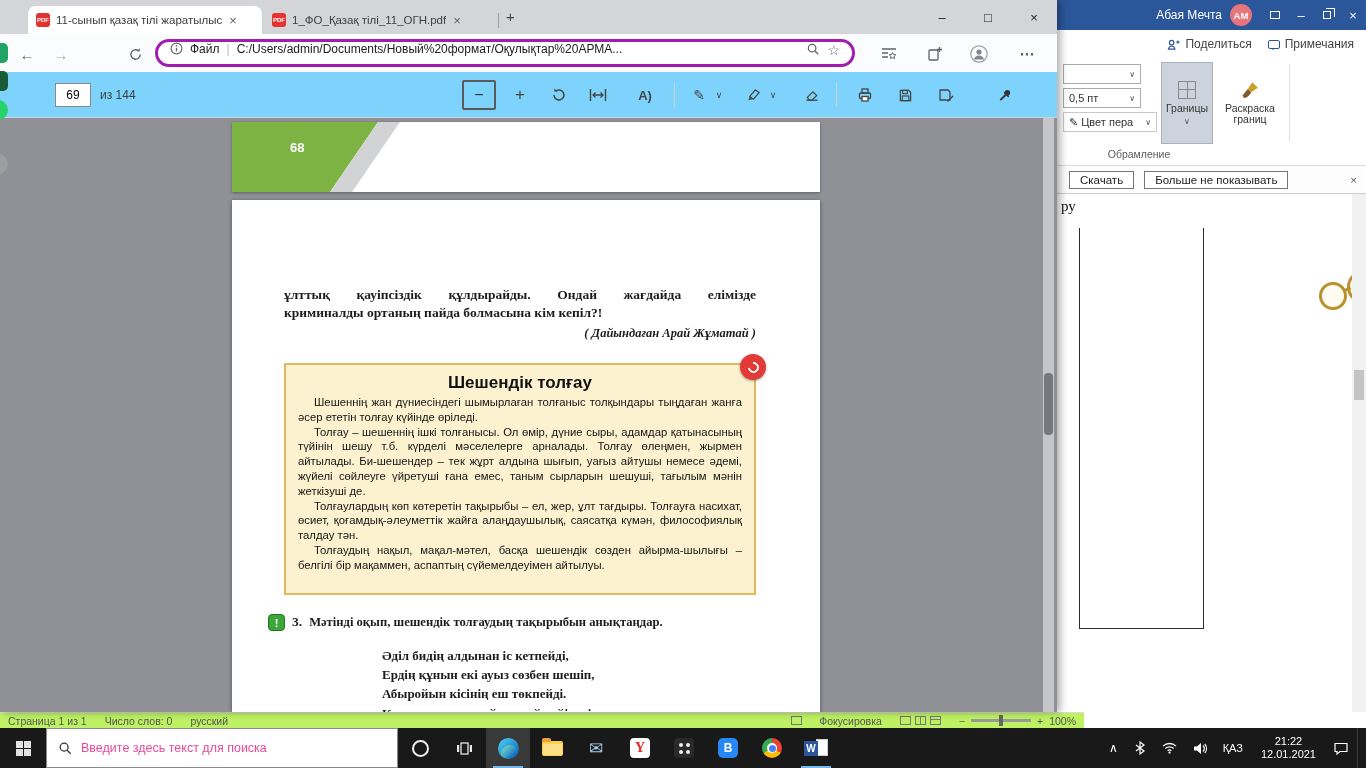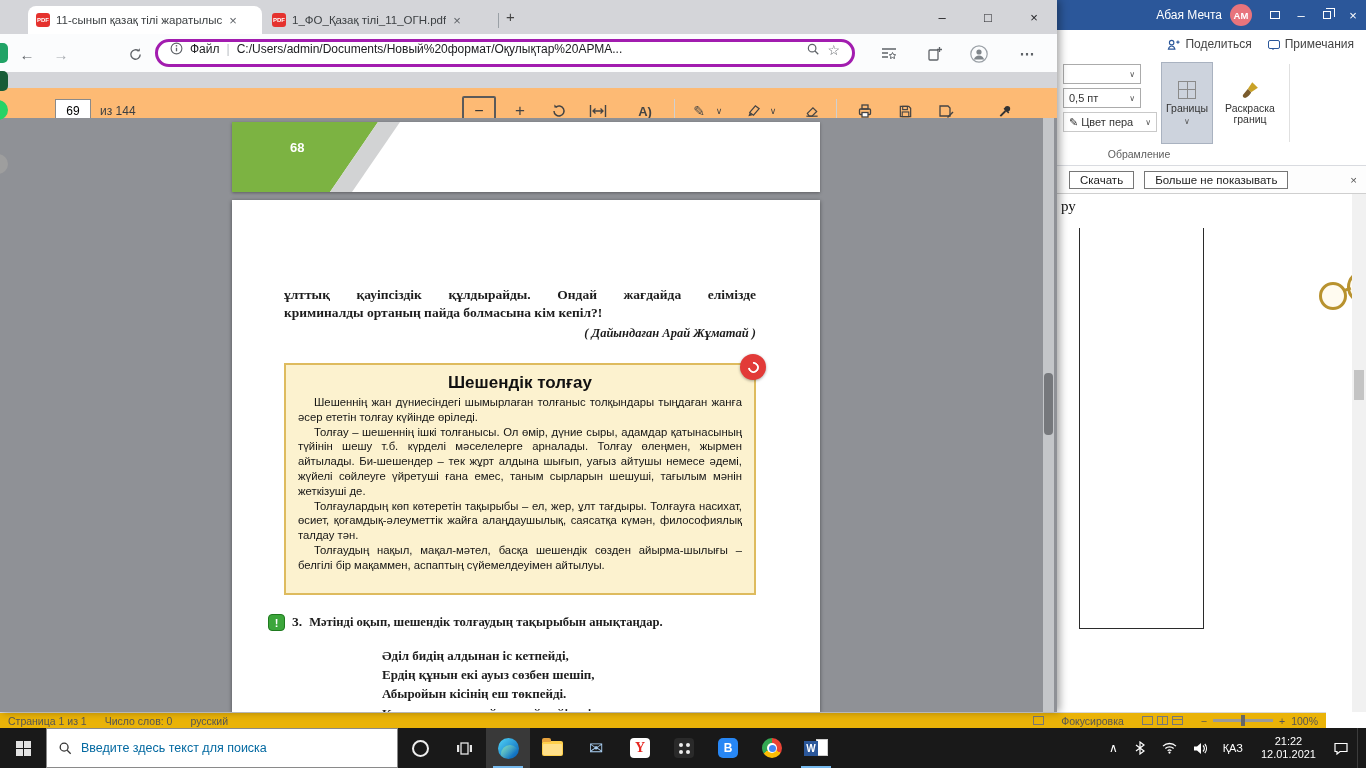--- a/index.html
+++ b/index.html
@@ -30,41 +30,41 @@
 .word-group{left:1057px;top:148px;width:309px;height:18px;background:#fff;border-bottom:1px solid #d9dbe0}
 .word-group span{position:absolute;left:22px;width:120px;text-align:center;font-size:10.5px;color:#5d5d5d}
 .word-notify{left:1057px;top:166px;width:309px;height:28px;background:#fdfdfd;border-bottom:1px solid #cfcfcf;display:flex;align-items:center;gap:10px;padding-left:12px;font-size:11.5px;color:#222}
 .nbtn{border:1px solid #767676;background:#fff;padding:2px 10px;white-space:nowrap}
 .word-doc{left:1057px;top:194px;width:309px;height:518px;background:#fff;overflow:hidden}
 .vline{position:absolute;width:1px;background:#2b2b2b}
 .glasses{position:absolute;left:260px;top:62px;width:49px;height:88px;overflow:hidden}
 .lens{position:absolute;border:3px solid #b8922f;border-radius:50%;background:rgba(255,248,225,.5)}
 .word-scroll{position:absolute;left:295px;top:0;width:14px;height:518px;background:#f1f1f1}
 .word-scroll i{position:absolute;left:2px;top:176px;width:10px;height:30px;background:#c4c4c4}
-.word-status{left:0;top:712px;width:1326px;height:16px;background:#eab308;border-top:1px solid #dadada;display:flex;align-items:center;font-size:10.5px;color:#555;padding:0 8px;gap:18px}
+.word-status{left:0;top:712px;width:1084px;height:16px;background:#bef264;border-top:1px solid #dadada;display:flex;align-items:center;font-size:10.5px;color:#555;padding:0 8px;gap:18px}
 .ws-spacer{flex:1}
 .viewic{width:11px;height:9px;border:1px solid #777;display:inline-block}
 .zoomtrack{width:60px;height:3px;background:#9a9a9a;position:relative;display:inline-block}
 .zoomtrack i{position:absolute;left:28px;top:-4px;width:4px;height:11px;background:#666}
 
 
 .edge{left:0;top:0;width:1057px;height:712px;background:#d4d5d9;box-shadow:3px 0 8px rgba(0,0,0,.35)}
 .tab{position:absolute;top:6px;height:28px;display:flex;align-items:center;padding:0 8px;font-size:11.5px;color:#3c4043}
 .tab.active{background:#fff;border-radius:8px 8px 0 0}
 .fav{width:14px;height:14px;border-radius:3px;background:#e5322e;color:#fff;font-size:6px;font-weight:bold;display:flex;align-items:center;justify-content:center;margin-right:6px;flex:none}
 .ttl{white-space:nowrap;overflow:hidden;max-width:182px}
 .tabx{margin-left:7px;color:#5f6368;font-size:13px}
 .tabsep{position:absolute;top:13px;width:1px;height:15px;background:#9aa0a6}
 .winbtn{position:absolute;top:0;width:46px;height:34px;display:flex;align-items:center;justify-content:center;font-size:13px;color:#202124}
 .navbar{left:0;top:34px;width:1057px;height:38px;background:#fbfcfd}
 .navic{position:absolute;top:7px;width:26px;height:26px;display:flex;align-items:center;justify-content:center;font-size:15px;color:#5f6368}
 .addr{position:absolute;left:155px;top:5px;width:700px;height:28px;background:#fff;border:3px solid #a21caf;border-radius:14px;display:flex;align-items:flex-start;font-size:12px;color:#202124;padding:0 12px;gap:7px}
 .addr .sep{color:#b9bdc2}
 .addr .url{flex:1;white-space:nowrap;overflow:hidden}
-.pdfbar{left:0;top:88px;width:1057px;height:46px;background:#fdba74;border-bottom:1px solid #cfd1d4}
+.pdfbar{left:0;top:72px;width:1057px;height:46px;background:#7dd3fc;border-bottom:1px solid #cfd1d4}
 .pgin{position:absolute;left:55px;top:11px;width:36px;height:24px;border:1px solid #8a8a8a;text-align:center;font-size:12px;background:#fff;font-family:"Liberation Sans",sans-serif}
 .tbico{position:absolute;top:9px;height:28px;display:flex;align-items:center;justify-content:center;color:#444}
 .zoombox{position:absolute;left:462px;top:8px;width:34px;height:30px;border:2px solid #5a5a5a;border-radius:2px;display:flex;align-items:center;justify-content:center;font-size:16px;color:#333}
 .tdiv{position:absolute;top:11px;width:1px;height:24px;background:#d0d0d0}
 .pdfcontent{left:0;top:118px;width:1057px;height:594px;background:#8f9196;overflow:hidden}
 .pagefrag{position:absolute;left:232px;top:4px;width:588px;height:70px;background:#fff;box-shadow:0 1px 3px rgba(0,0,0,.35);overflow:hidden}
 .wedge-g{position:absolute;inset:0;background:var(--green,#7cb342);clip-path:polygon(0 0,146px 0,98px 100%,0 100%)}
 .wedge-s{position:absolute;inset:0;background:#d2d3d4;clip-path:polygon(146px 0,168px 0,120px 100%,98px 100%)}
 .wedge-num{position:absolute;left:58px;top:18px;color:#fff;font-weight:bold;font-size:13px}
 .page{position:absolute;left:232px;top:82px;width:588px;height:512px;background:#fff;box-shadow:0 1px 4px rgba(0,0,0,.45);overflow:hidden;font-family:"Liberation Serif",serif;color:#1c1c1c}
@@ -89,21 +89,21 @@
 
 .sliver{position:absolute;left:0;width:9px;overflow:hidden;z-index:6}
 .sliver i{position:absolute;left:-12px;width:20px;height:20px;border-radius:5px;display:block}
 
 
 .taskbar{left:0;top:728px;width:1366px;height:40px;background:#191919;display:flex;align-items:stretch;z-index:8}
 .tb-start{width:46px;display:flex;align-items:center;justify-content:center}
 .winlogo{display:grid;grid-template-columns:7px 7px;grid-template-rows:7px 7px;gap:1px}
 .winlogo i{background:#e3e3e3}
 .tb-search{width:352px;background:#fff;border:1px solid #8a8a8a;display:flex;align-items:center;gap:9px;padding:0 11px}
-.tb-search span{font-size:12.5px;color:#0369a1;white-space:nowrap}
+.tb-search span{font-size:12.5px;color:#ec4899;white-space:nowrap}
 .tb-btn{width:44px;display:flex;align-items:center;justify-content:center;position:relative}
 .tb-btn.active{background:rgba(255,255,255,.14)}
 .tb-btn.running::after{content:'';position:absolute;bottom:0;left:7px;right:7px;height:2px;background:#76b9ed}
 .cortana{width:17px;height:17px;border:2px solid #eee;border-radius:50%}
 .edge-ic{width:21px;height:21px;border-radius:50%;background:linear-gradient(135deg,#49c9f2 10%,#0f6cbd 85%);position:relative;overflow:hidden}
 .edge-ic::after{content:'';position:absolute;left:3px;top:7px;width:18px;height:18px;border-radius:50%;background:linear-gradient(135deg,#9be5a5 0%,rgba(255,255,255,0) 60%);opacity:.75}
 .folder-ic{position:relative;width:21px;height:15px;background:#ffd04c;border-radius:2px}
 .folder-ic::before{content:'';position:absolute;left:0;top:-3px;width:9px;height:4px;background:#e8a33d;border-radius:2px 2px 0 0}
 .folder-ic::after{content:'';position:absolute;left:1px;top:3px;width:19px;height:11px;background:#ffe08a;border-radius:1px}
 .yandex-ic{width:20px;height:20px;background:#fff;border-radius:4px;color:#e52620;font-weight:bold;font-family:"Liberation Serif",serif;font-size:14px;display:flex;align-items:center;justify-content:center}

